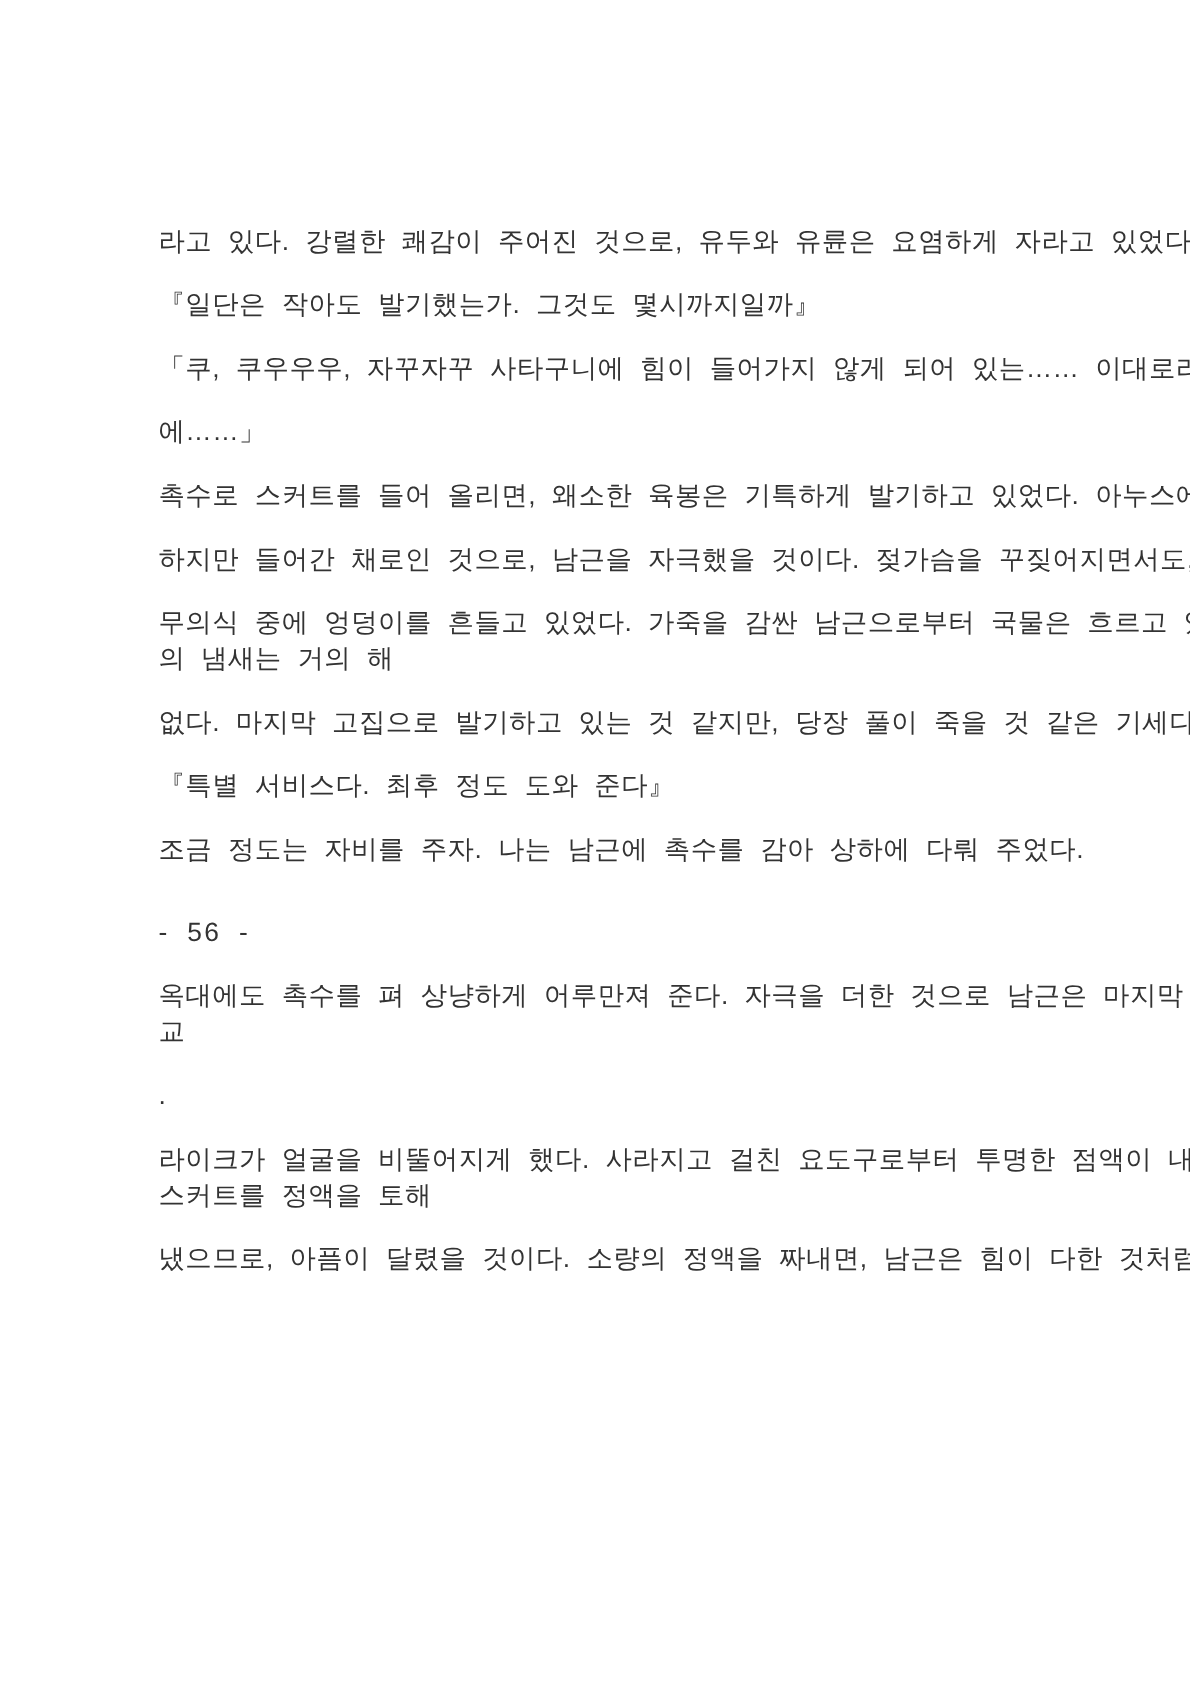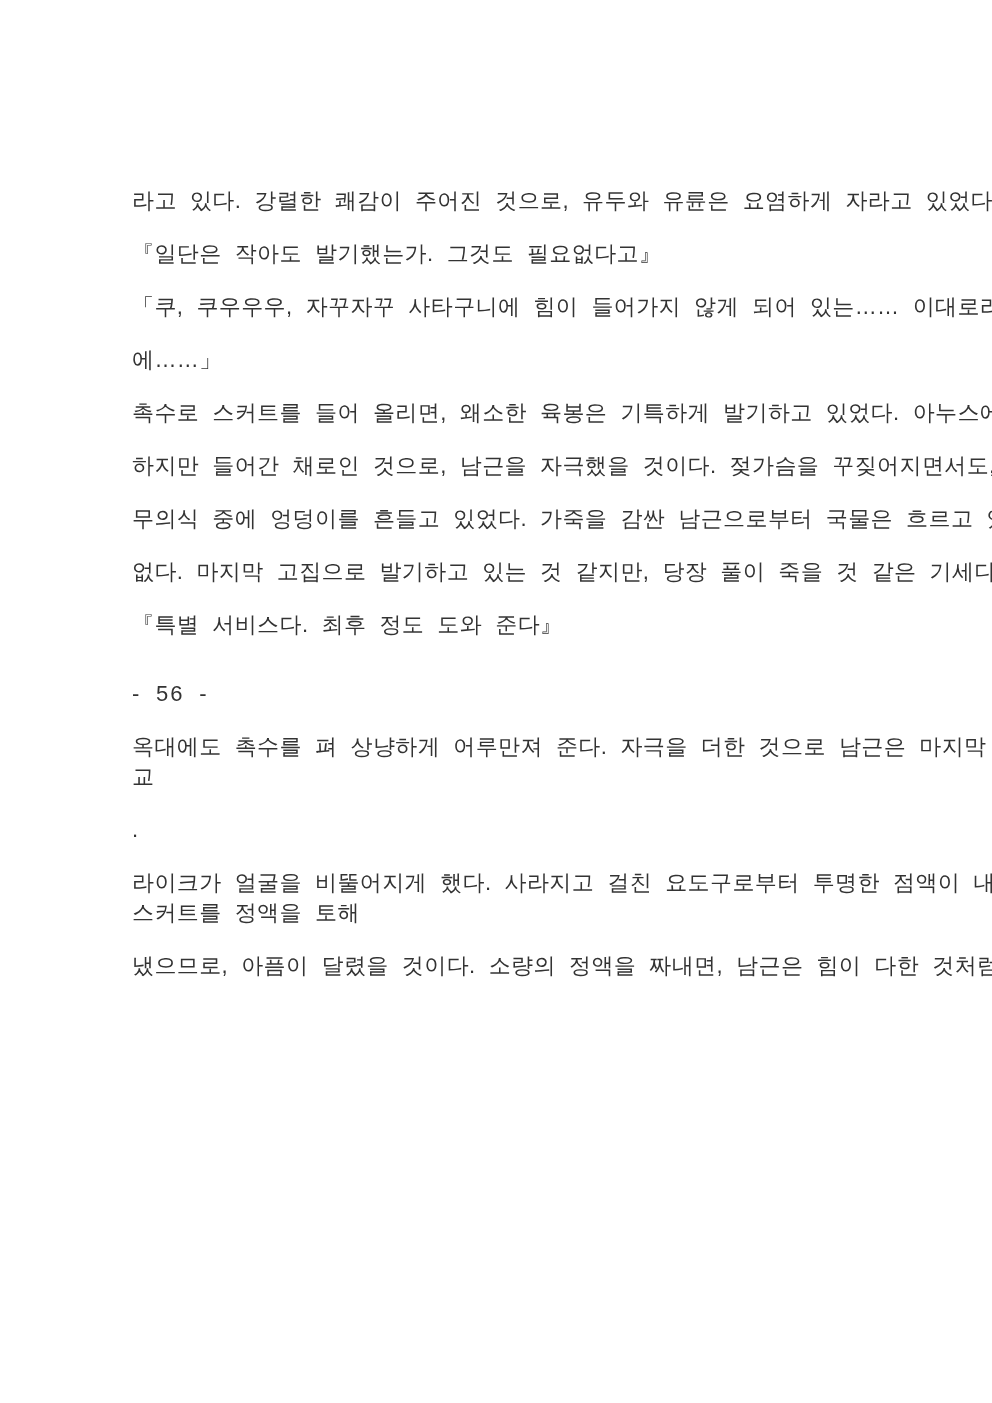--- a/index.html
+++ b/index.html
@@ -45,52 +45,56 @@
 
 <div class="page">
   <div class="content">
 
     <div class="para">
       <div class="line">라고 있다. 강렬한 쾌감이 주어진 것으로, 유두와 유륜은 요염하게 자라고 있었다.</div>
     </div>
 
 
     <div class="para">
-      <div class="line">『일단은 작아도 발기했는가. 그것도 필요없다고』</div>
+      <div class="line">『일단은 작아도 발기했는가. 그것도 몇시까지일까』</div>
     </div>
 
     <div class="para">
       <div class="line">「쿠, 쿠우우우, 자꾸자꾸 사타구니에 힘이 들어가지 않게 되어 있는…… 이대로라면, 나, 사실</div>
     </div>
 
     <div class="para">
       <div class="line">에……」</div>
     </div>
 
     <div class="para">
       <div class="line">촉수로 스커트를 들어 올리면, 왜소한 육봉은 기특하게 발기하고 있었다. 아누스에 페니스(무</div>
     </div>
 
     <div class="para">
       <div class="line">하지만 들어간 채로인 것으로, 남근을 자극했을 것이다. 젖가슴을 꾸짖어지면서도, 라이크는</div>
     </div>
 
     <div class="para">
       <div class="line">무의식 중에 엉덩이를 흔들고 있었다. 가죽을 감싼 남근으로부터 국물은 흐르고 있지만, 남자</div>
+      <div class="line">의 냄새는 거의 해</div>
     </div>
 
     <div class="para">
       <div class="line">없다. 마지막 고집으로 발기하고 있는 것 같지만, 당장 풀이 죽을 것 같은 기세다.</div>
     </div>
 
     <div class="para">
       <div class="line">『특별 서비스다. 최후 정도 도와 준다』</div>
     </div>
 
 
+    <div class="para">
+      <div class="line">조금 정도는 자비를 주자. 나는 남근에 촉수를 감아 상하에 다뤄 주었다.</div>
+    </div>
 
     <div class="para page-number">
       <div class="line">- 56 -</div>
     </div>
 
     <div class="para">
       <div class="line">옥대에도 촉수를 펴 상냥하게 어루만져 준다. 자극을 더한 것으로 남근은 마지막 힘을 떨쳐</div>
       <div class="line">교</div>
     </div>
 

